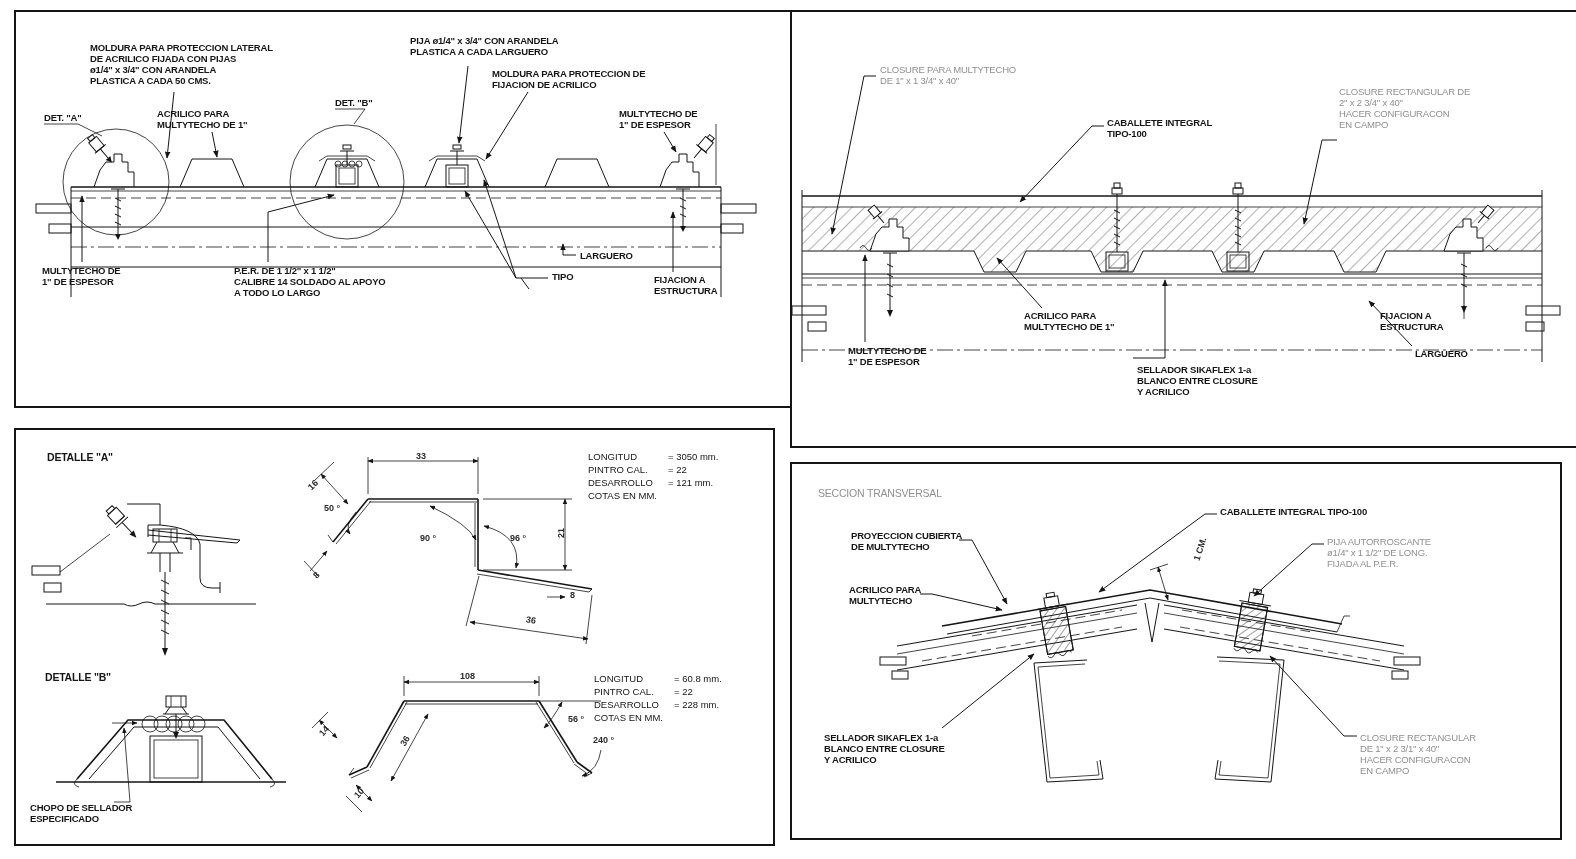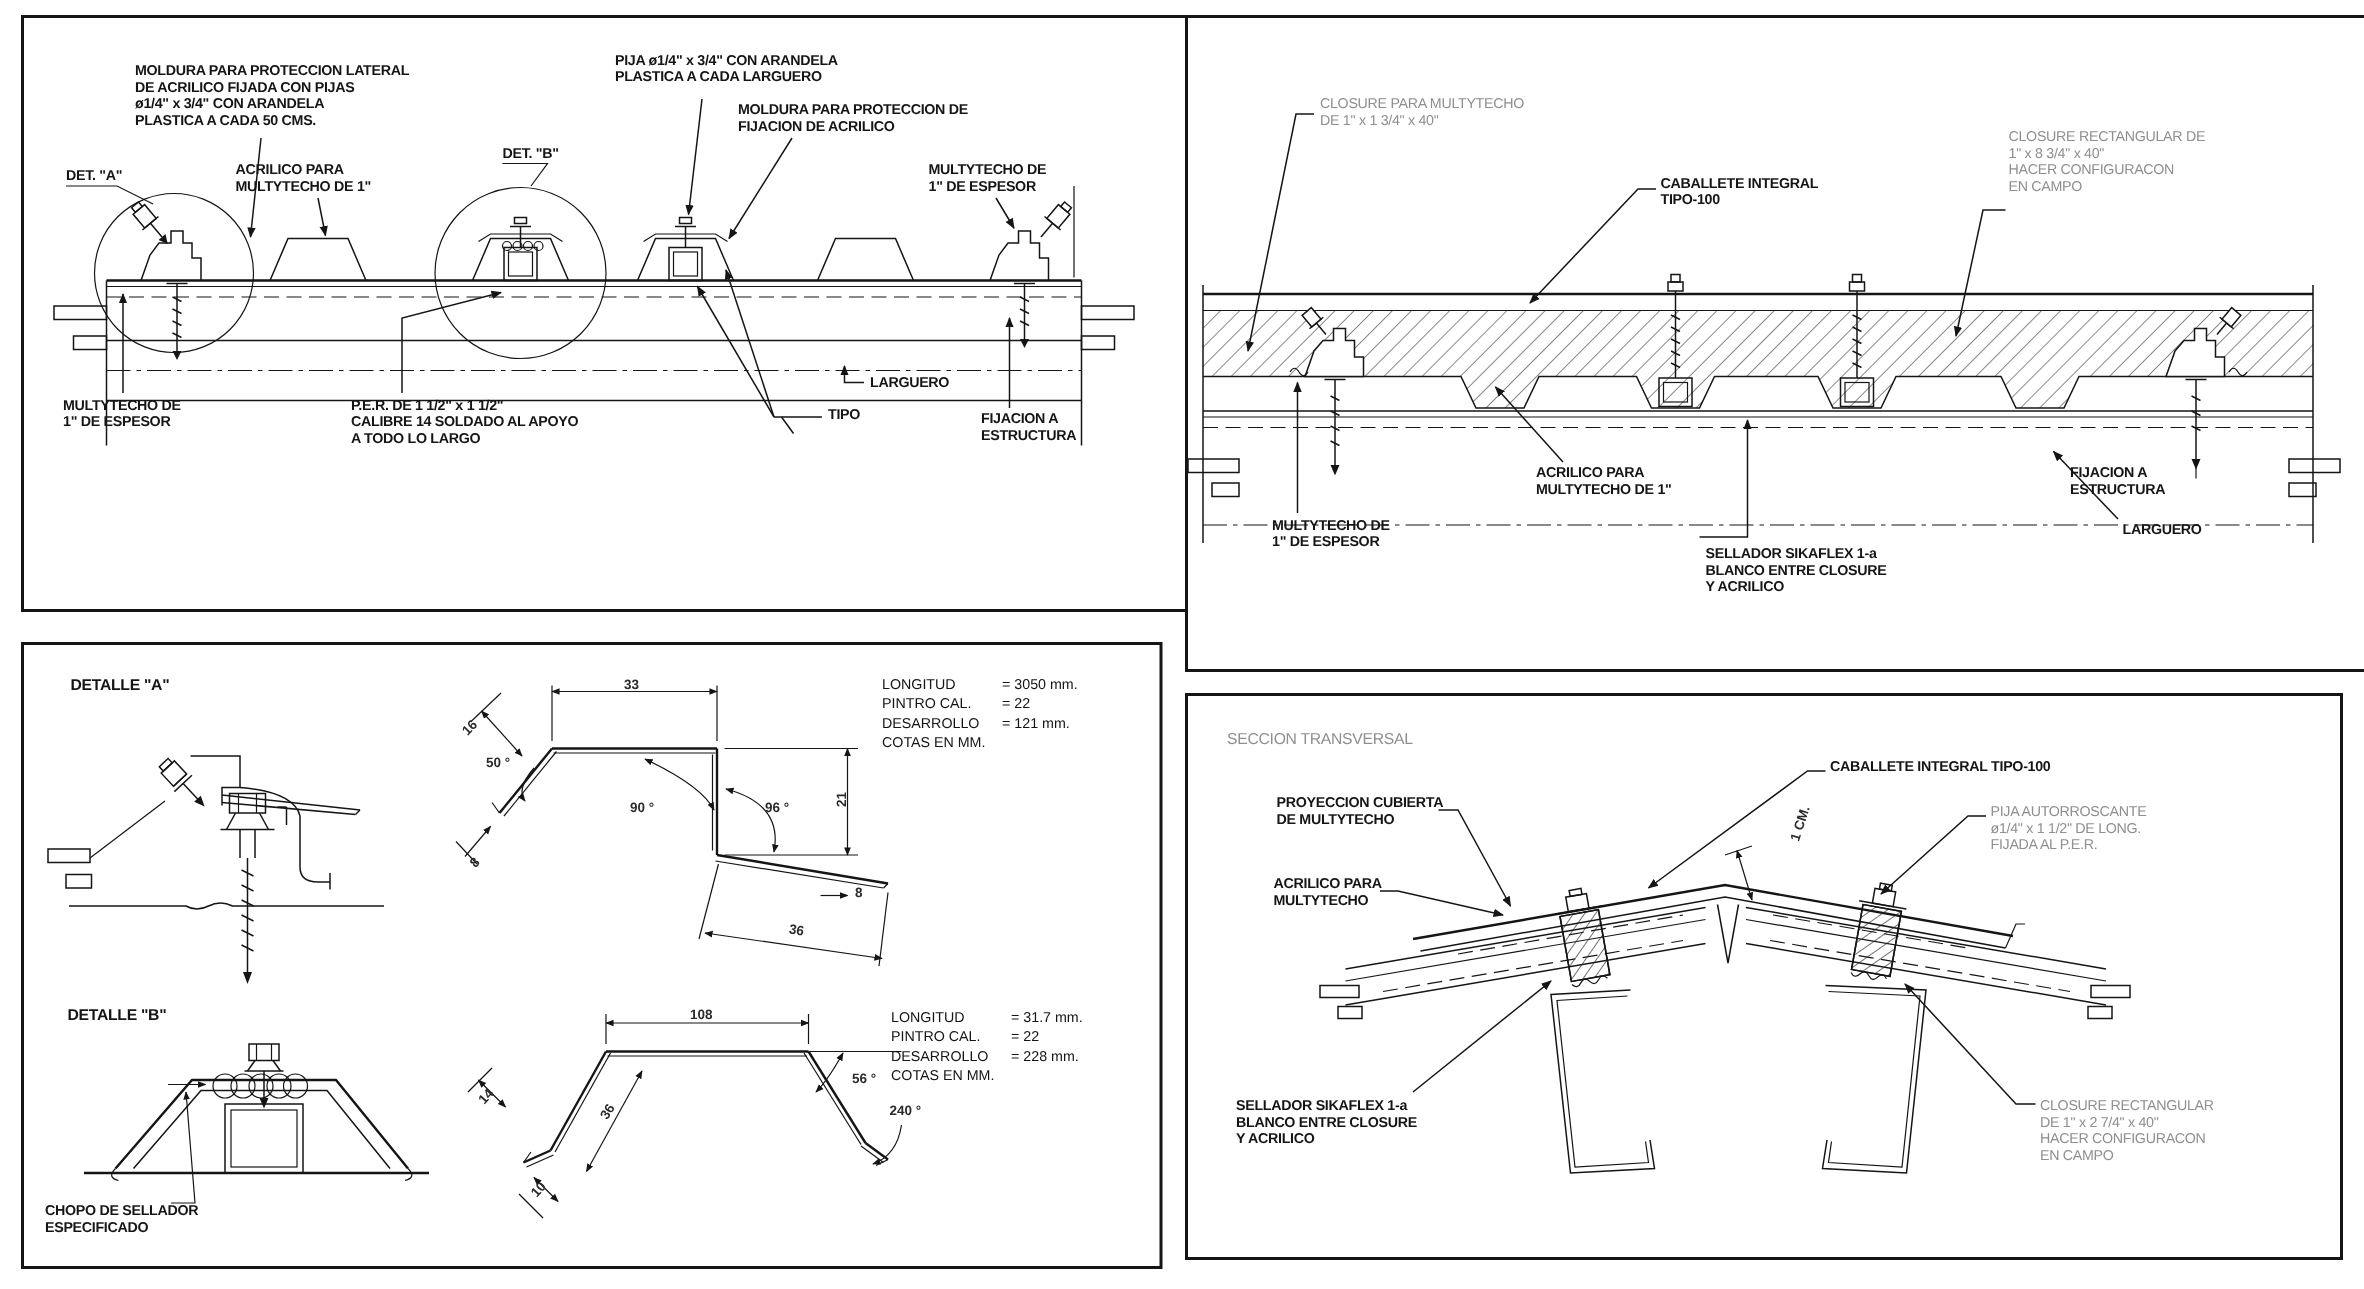--- a/index.html
+++ b/index.html
@@ -253,21 +253,21 @@
       <polyline points="341,346 373,346 373,268" marker-end="url(#a2)"></polyline>
       <line x1="672" y1="296" x2="672" y2="307" class="thin"></line>
       <line x1="620" y1="334" x2="577" y2="289" marker-end="url(#a2)"></line>
     </g>
   </svg>
   <div class="lbl g" style="left:88px;top:52px">CLOSURE PARA MULTYTECHO
 DE 1" x 1 3/4" x 40"</div>
   <div class="lbl" style="left:315px;top:105px">CABALLETE INTEGRAL
 TIPO-100</div>
   <div class="lbl g" style="left:547px;top:74px">CLOSURE RECTANGULAR DE
-1" x 8 3/4" x 40"
+2" x 2 3/4" x 40"
 HACER CONFIGURACON
 EN CAMPO</div>
   <div class="lbl" style="left:232px;top:298px">ACRILICO PARA
 MULTYTECHO DE 1"</div>
   <div class="lbl" style="left:56px;top:333px">MULTYTECHO DE
 1" DE ESPESOR</div>
   <div class="lbl" style="left:345px;top:352px">SELLADOR SIKAFLEX 1-a
 BLANCO ENTRE CLOSURE
 Y ACRILICO</div>
   <div class="lbl" style="left:588px;top:298px">FIJACION A
@@ -426,21 +426,21 @@
       <span>= 3050 mm.</span>
     <span>PINTRO CAL.</span>
       <span>= 22</span>
     <span>DESARROLLO</span>
       <span>= 121 mm.</span>
     <span>COTAS EN MM.</span>
       <span></span>
   </div>
   <div class="spec" style="left:578px;top:242px">
     <span>LONGITUD</span>
-      <span>= 31.7 mm.</span>
+      <span>= 60.8 mm.</span>
     <span>PINTRO CAL.</span>
       <span>= 22</span>
     <span>DESARROLLO</span>
       <span>= 228 mm.</span>
     <span>COTAS EN MM.</span>
       <span></span>
   </div>
 
   <span class="dim" style="left:400px;top:21px">33</span>
   <span class="dim" style="left:292px;top:50px;transform:rotate(-45deg)">16</span>
@@ -537,17 +537,17 @@
   <div class="lbl" style="left:428px;top:42px">CABALLETE INTEGRAL TIPO-100</div>
   <div class="lbl g" style="left:535px;top:72px">PIJA AUTORROSCANTE
 ø1/4" x 1 1/2" DE LONG.
 FIJADA AL P.E.R.</div>
   <div class="lbl" style="left:57px;top:120px">ACRILICO PARA
 MULTYTECHO</div>
   <div class="lbl" style="left:32px;top:268px">SELLADOR SIKAFLEX 1-a
 BLANCO ENTRE CLOSURE
 Y ACRILICO</div>
   <div class="lbl g" style="left:568px;top:268px">CLOSURE RECTANGULAR
-DE 1" x 2 7/4" x 40"
+DE 1" x 2 3/1" x 40"
 HACER CONFIGURACON
 EN CAMPO</div>
   <span class="dim" style="left:396px;top:80px;transform:rotate(-72deg);position:absolute">1 CM.</span>
 </div>
 
 </body></html>

